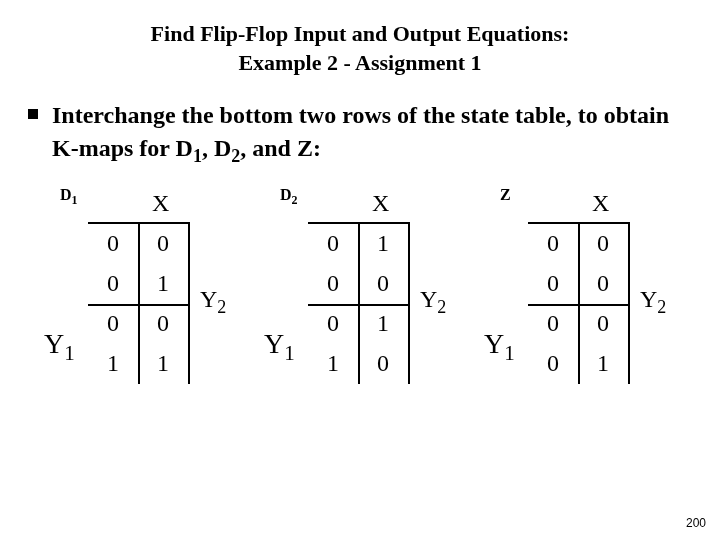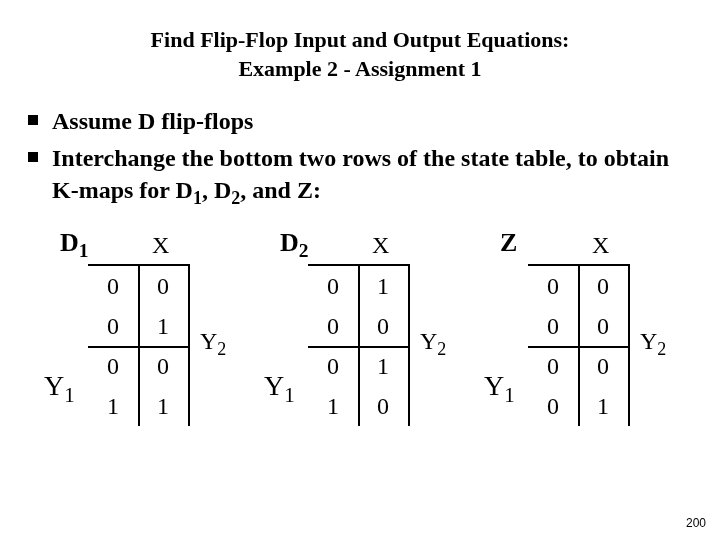--- a/index.html
+++ b/index.html
@@ -10,21 +10,21 @@
     font-family: "Times New Roman", serif;
     background: #ffffff;
     position: relative;
     color: #000;
   }
   .title {
     text-align: center;
     font-weight: bold;
     font-size: 22px;
     line-height: 1.3;
-    padding-top: 26px;
+    padding-top: 20px;
   }
   .bullets {
     margin: 22px 0 0 28px;
     font-size: 24px;
   }
   .bullet-row {
     display: flex;
     align-items: flex-start;
     margin-bottom: 4px;
   }
@@ -50,21 +50,21 @@
     padding: 0 30px;
   }
   .kmap {
     position: relative;
     width: 200px;
   }
   .kmap-name {
     position: absolute;
     top: 0;
     left: 20px;
-    font-size: 26px;
+    font-size: 16px;
     font-weight: bold;
   }
   .kmap-X {
     position: absolute;
     top: 4px;
     left: 112px;
     font-size: 24px;
   }
   .kmap-Y1 {
     position: absolute;
@@ -122,24 +122,20 @@
 </style>
 </head>
 <body>
 
 <div class="title">
   <span>Find Flip-Flop Input and Output Equations:</span><br>
   <span>Example 2 - Assignment 1</span>
 </div>
 
 <div class="bullets">
-  <div class="bullet-row">
-    <div class="bullet-mark"></div>
-    <div class="bullet-text">Assume D flip-flops</div>
-  </div>
   <div class="bullet-row">
     <div class="bullet-mark"></div>
     <div class="bullet-text">
       <span>Interchange the bottom two rows of the state table, to obtain K-maps for D</span><span class="sub">1</span>, <span>D</span><span class="sub">2</span><span>, and Z:</span>
     </div>
   </div>
 </div>
 
 <div class="kmaps">
 

